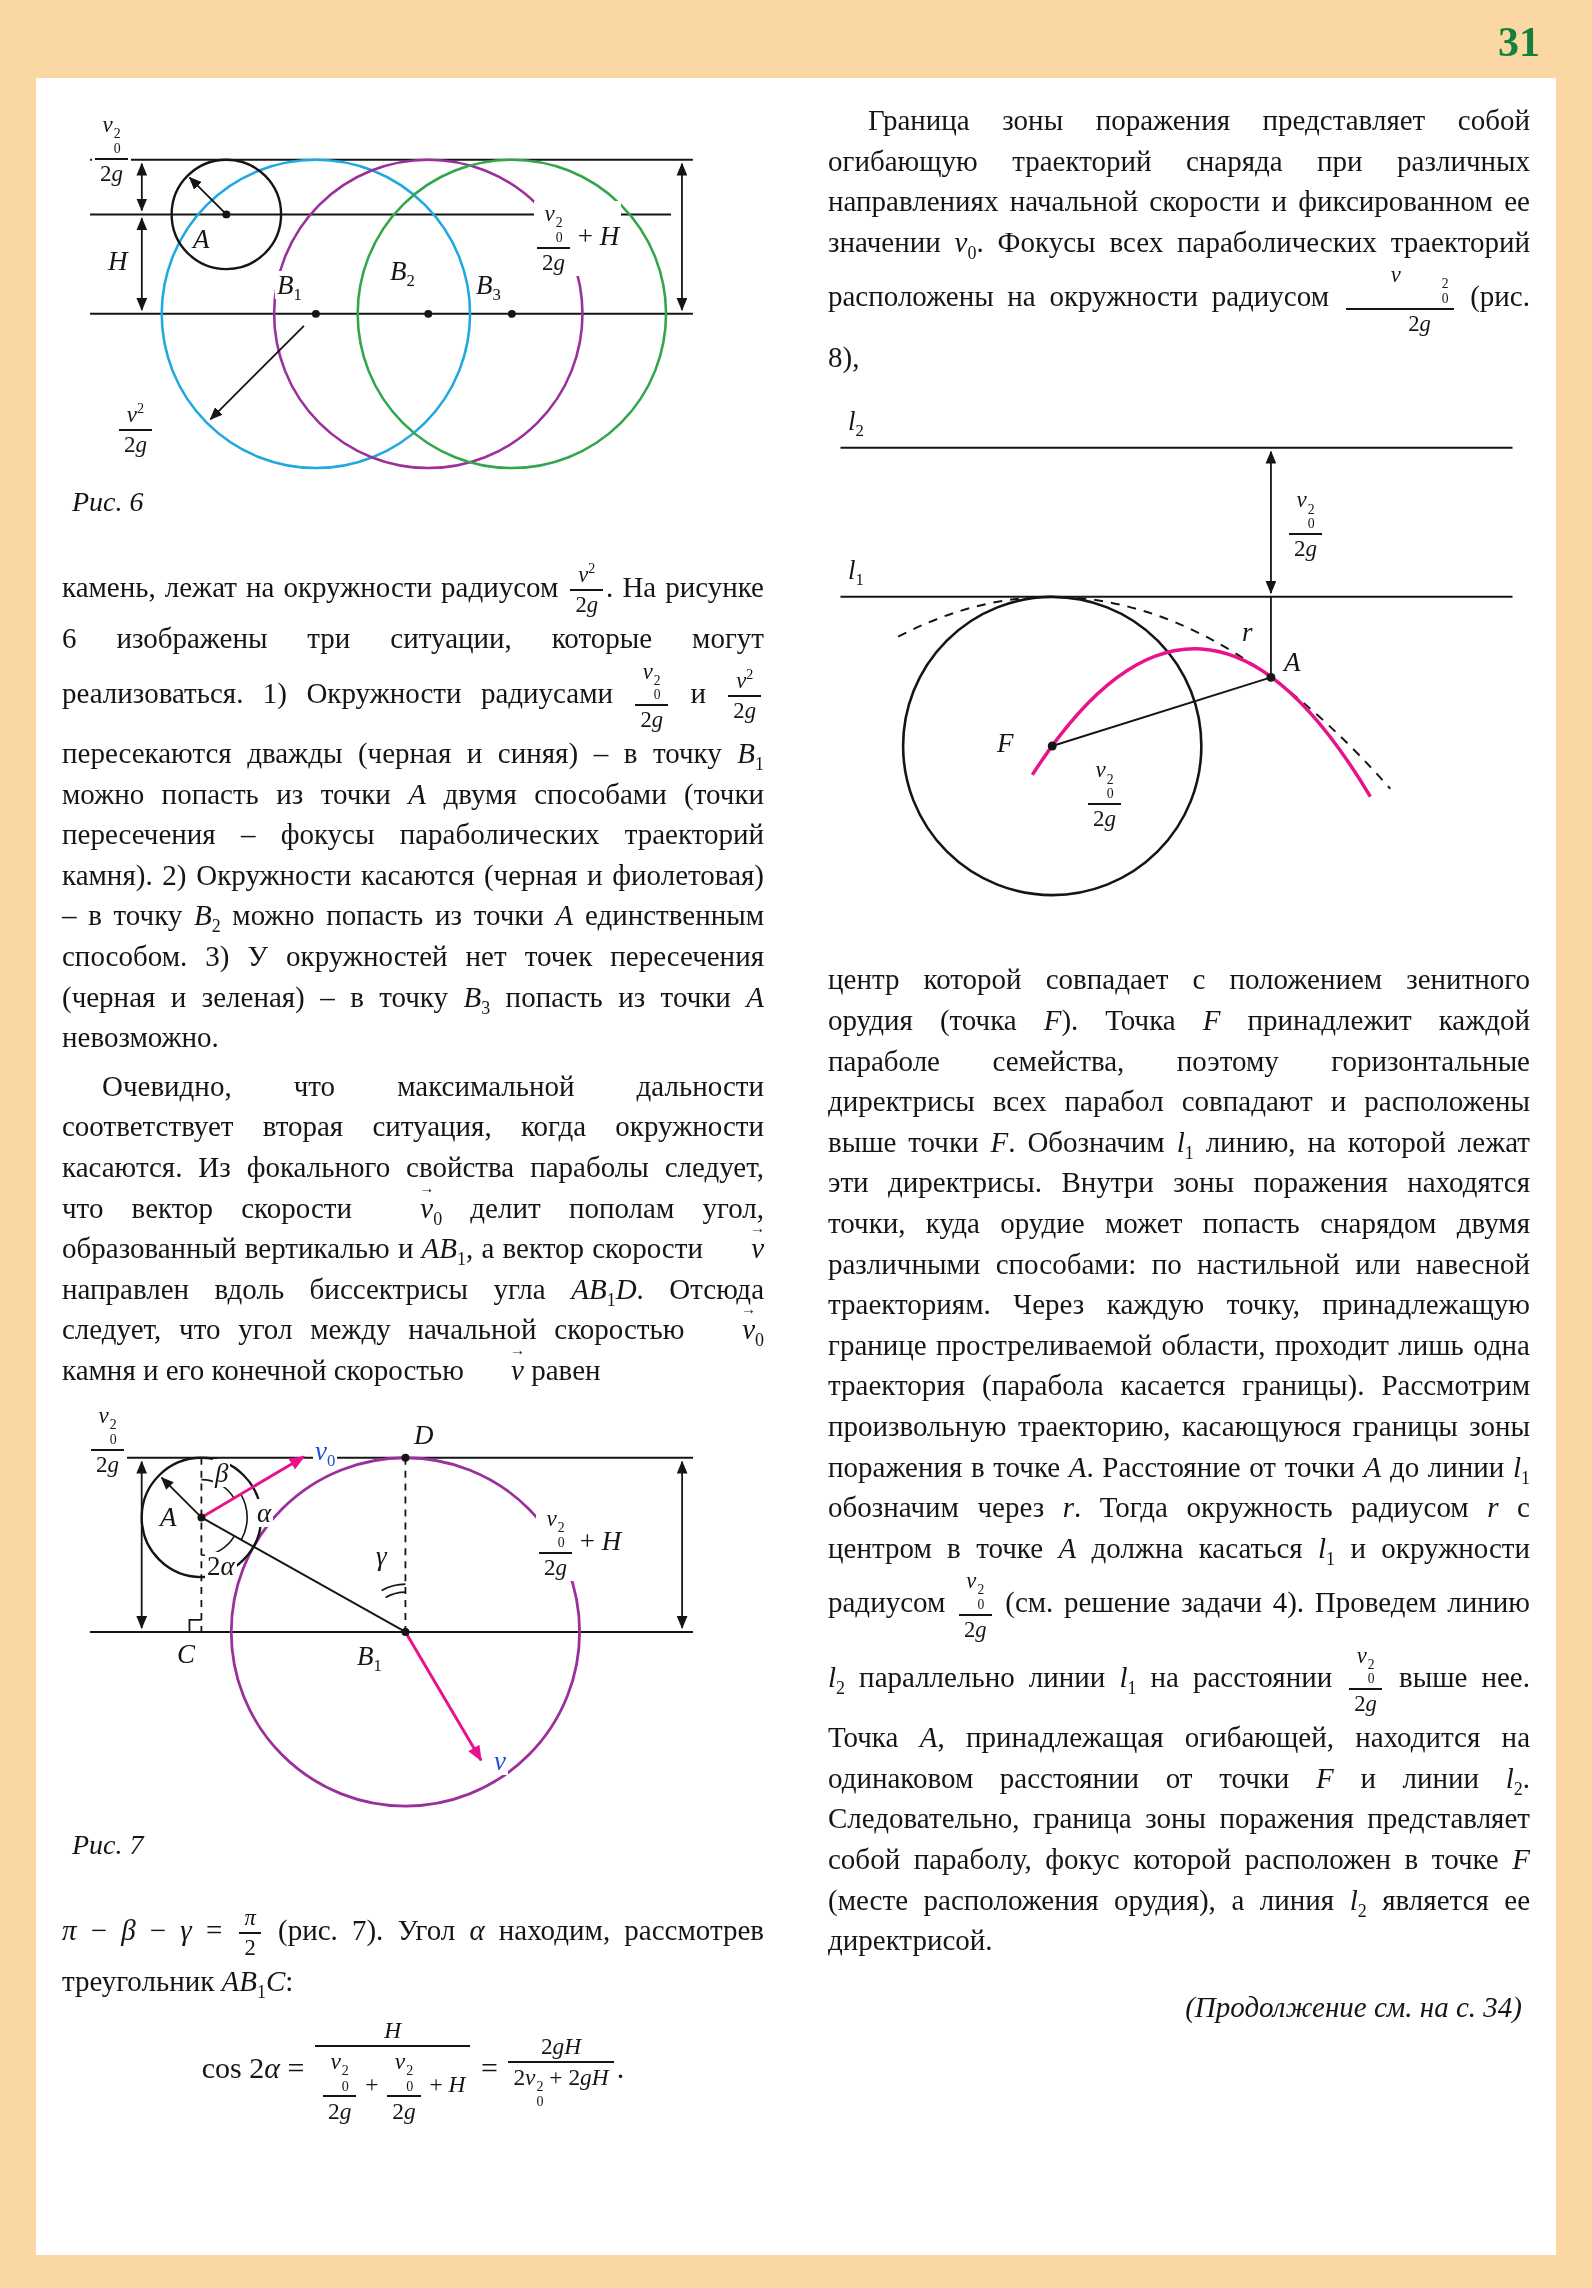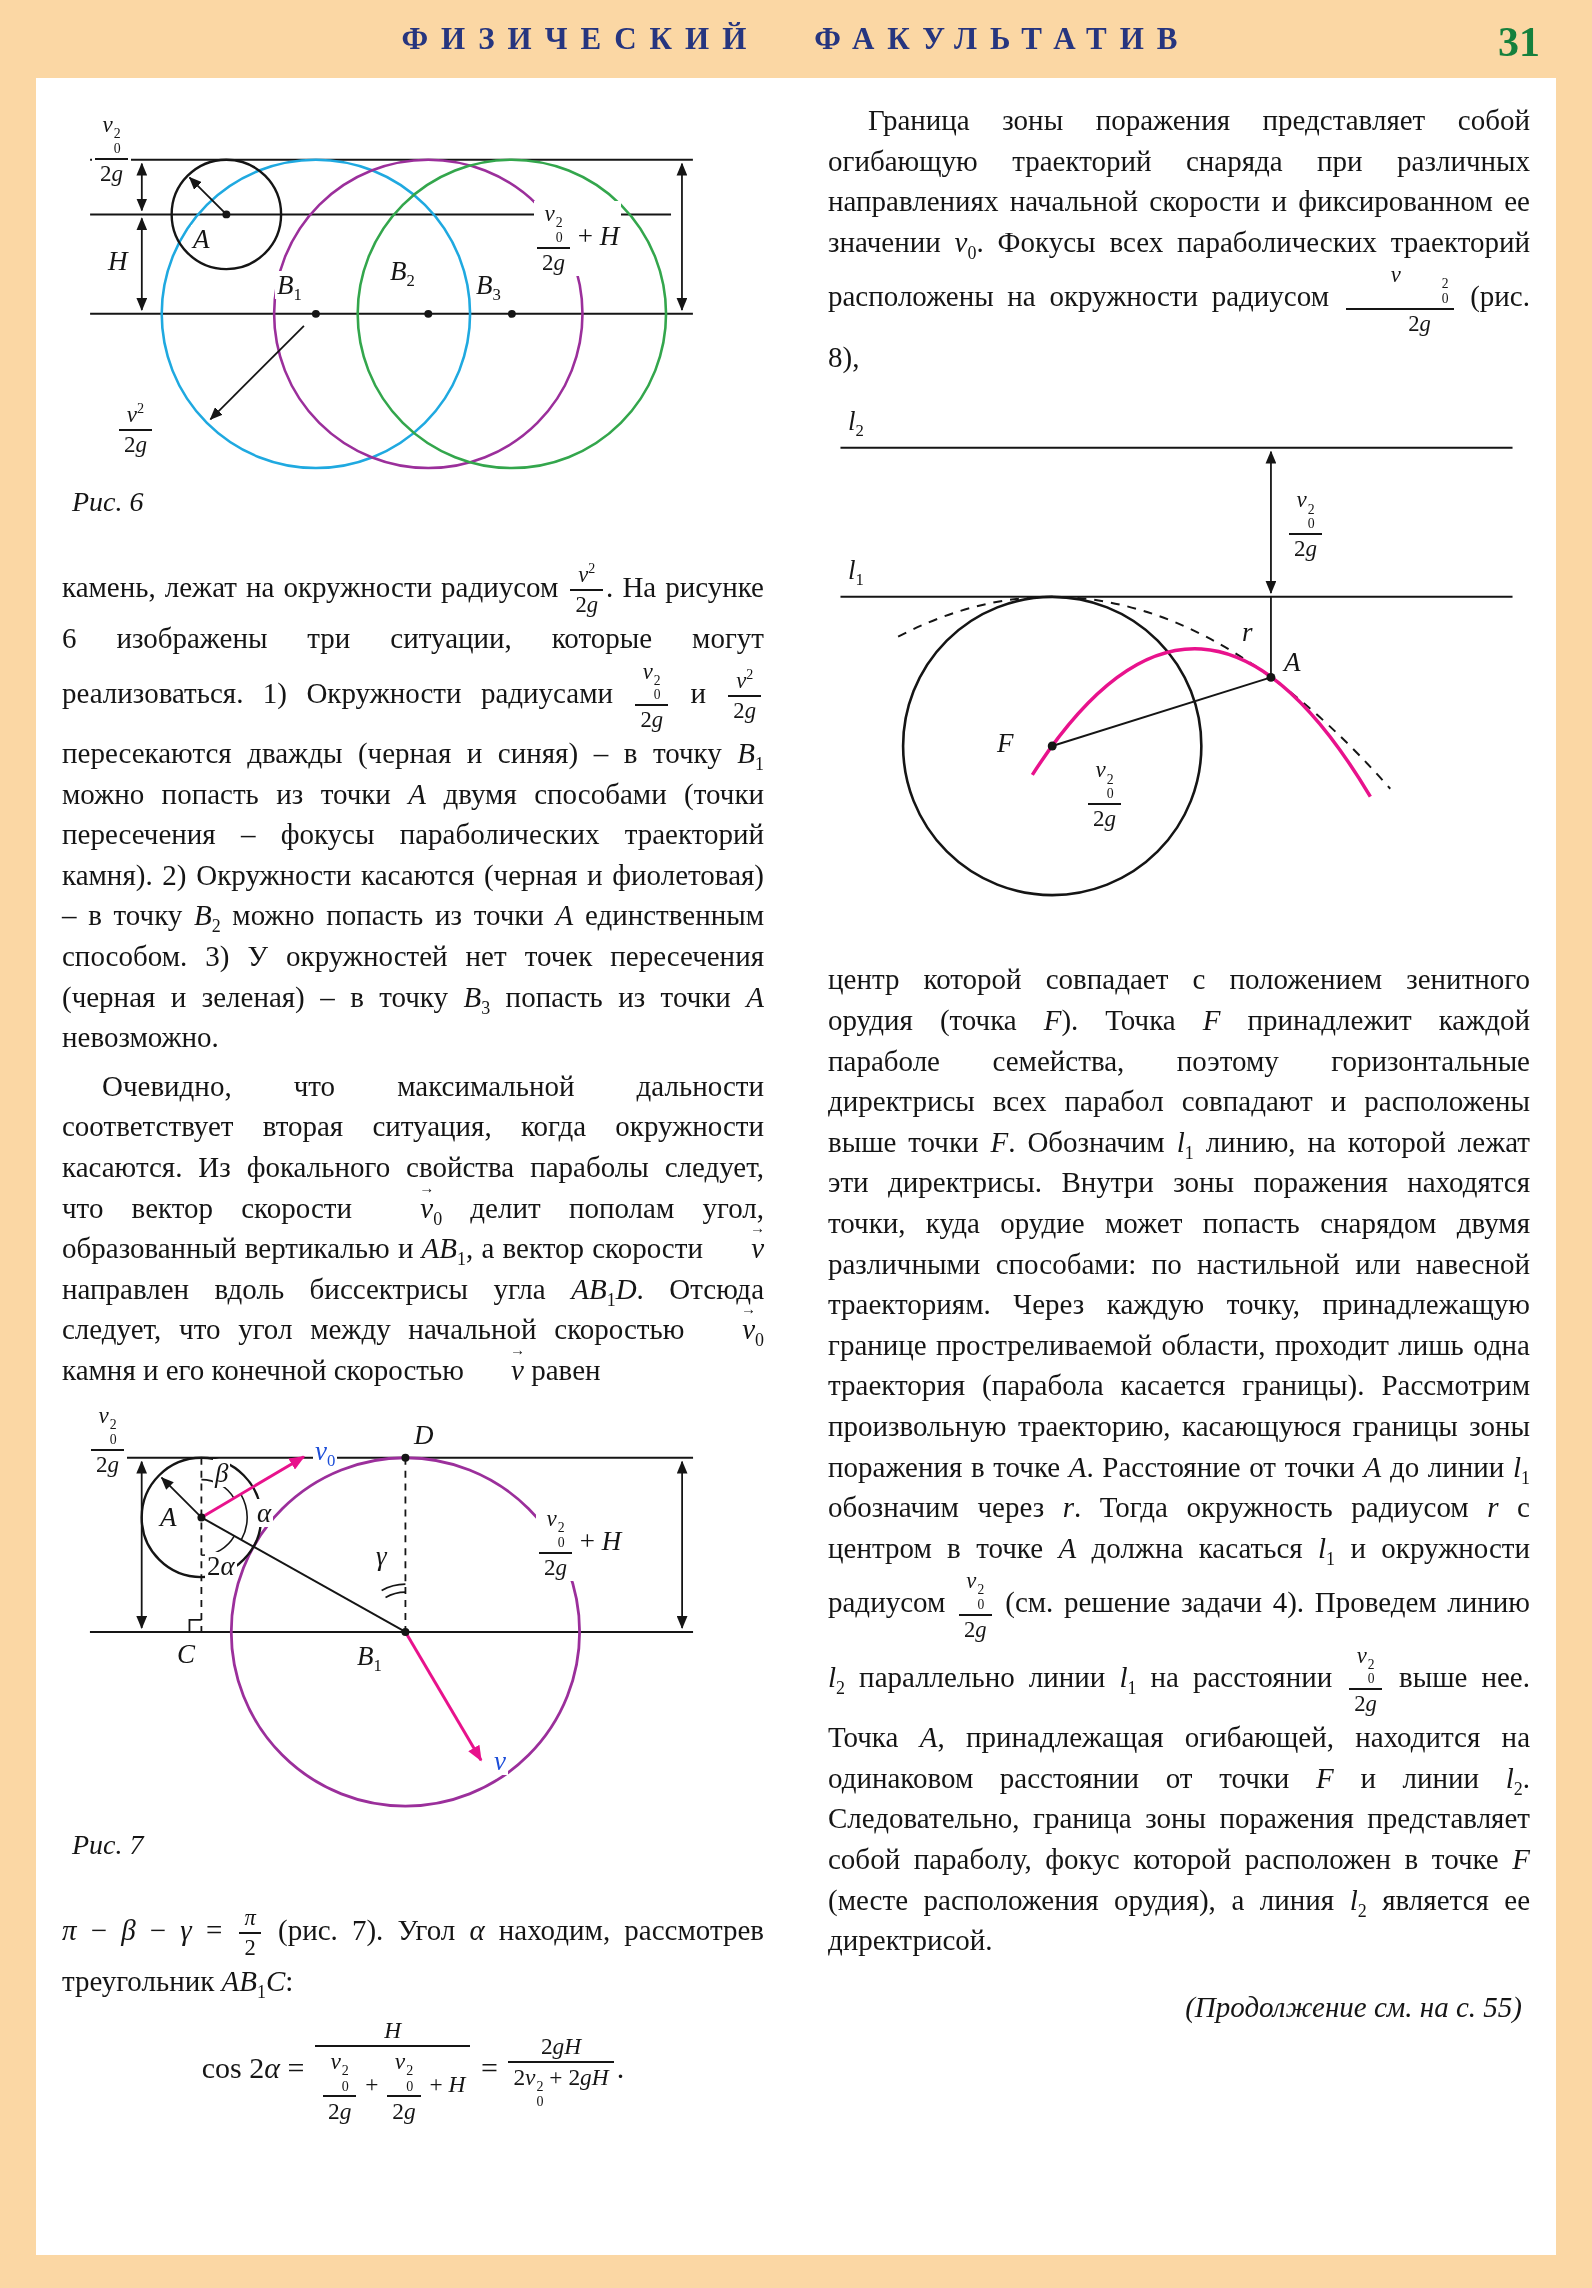--- a/index.html
+++ b/index.html
@@ -68,21 +68,20 @@
     background:#fff;padding:0 2px;
   }
   .flabel .fr{font-size:23px;margin:0 1px;}
   .flabel sub{font-size:0.62em;}
   .mag{color:#1d4ed8;}
 </style>
 </head>
 <body>
 
 <div class="hdr">
-  <div class="hdr-title">ФИЗИЧЕСКИЙ ФАКУЛЬТАТИВ</div>
   <div class="hdr-num">31</div>
 </div>
 
 <div class="sheet">
 
   <div class="col">
 
     <div class="fig fig6">
       <svg width="657" height="378" viewBox="0 0 660 380">
         <defs>
@@ -258,16 +257,16 @@
                 </span></span></span><span class="d">2<i>g</i></span></span></span>
     </div>
 
     <p class="p noind">центр которой совпадает с положением зенитного орудия (точка <i>F</i>). Точка <i>F</i> принадлежит каждой параболе семейства, поэтому горизонтальные директрисы всех парабол совпадают и расположены выше точки <i>F</i>. Обозначим <i>l</i><sub>1</sub> линию, на которой лежат эти директрисы. Внутри зоны поражения находятся точки, куда орудие может попасть снарядом двумя различными способами: по настильной или навесной траекториям. Через каждую точку, принадлежащую границе простреливаемой области, проходит лишь одна траектория (парабола касается границы). Рассмотрим произвольную траекторию, касающуюся границы зоны поражения в точке <i>A</i>. Расстояние от точки <i>A</i> до линии <i>l</i><sub>1</sub> обозначим через <i>r</i>. Тогда окружность радиусом <i>r</i> с центром в точке <i>A</i> должна касаться <i>l</i><sub>1</sub> и окружности радиусом <span class="fr"><span class="n"><span class="vv"><i>v</i><span class="ss">
                 <span>2</span>
                 <span>0</span>
               </span></span></span><span class="d">2<i>g</i></span></span> (см. решение задачи 4). Проведем линию <i>l</i><sub>2</sub> параллельно линии <i>l</i><sub>1</sub> на расстоянии <span class="fr"><span class="n"><span class="vv"><i>v</i><span class="ss">
                 <span>2</span>
                 <span>0</span>
               </span></span></span><span class="d">2<i>g</i></span></span> выше нее. Точка <i>A</i>, принадлежащая огибающей, находится на одинаковом расстоянии от точки <i>F</i> и линии <i>l</i><sub>2</sub>. Следовательно, граница зоны поражения представляет собой параболу, фокус которой расположен в точке <i>F</i> (месте расположения орудия), а линия <i>l</i><sub>2</sub> является ее директрисой.</p>
-    <div class="continuation">(Продолжение см. на с. 55)</div>
+    <div class="continuation">(Продолжение см. на с. 34)</div>
   </div>
 </div>
 
 
 </body></html>

